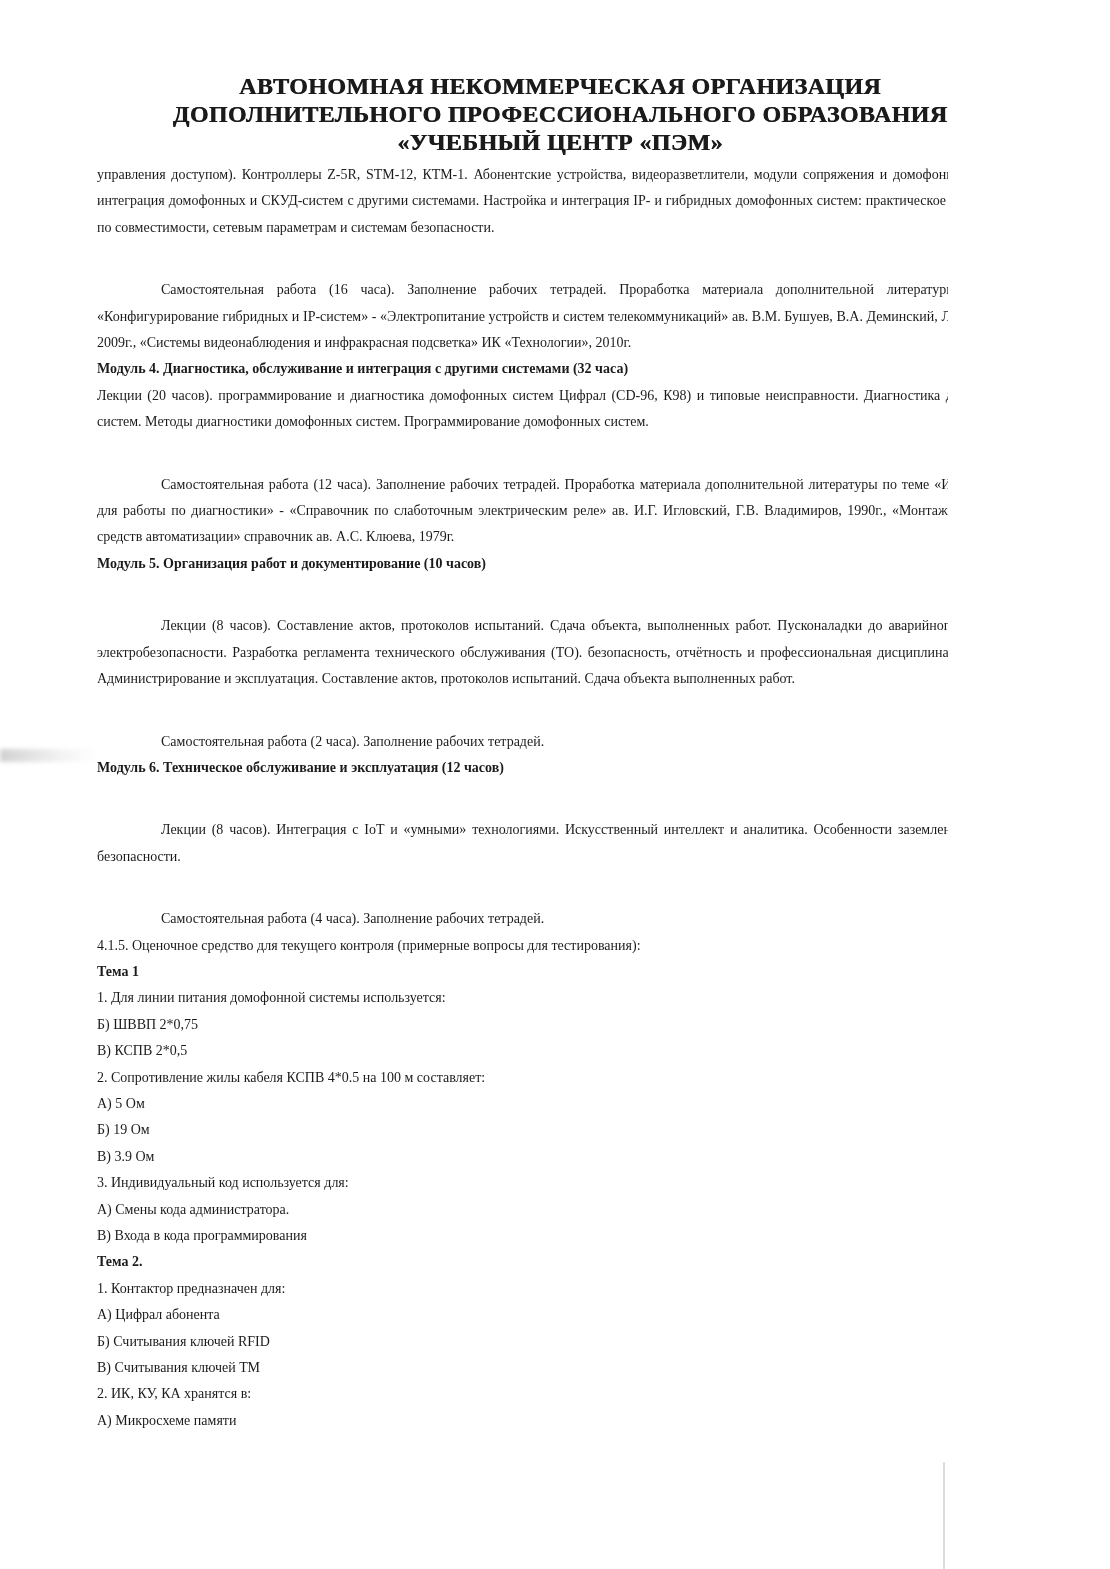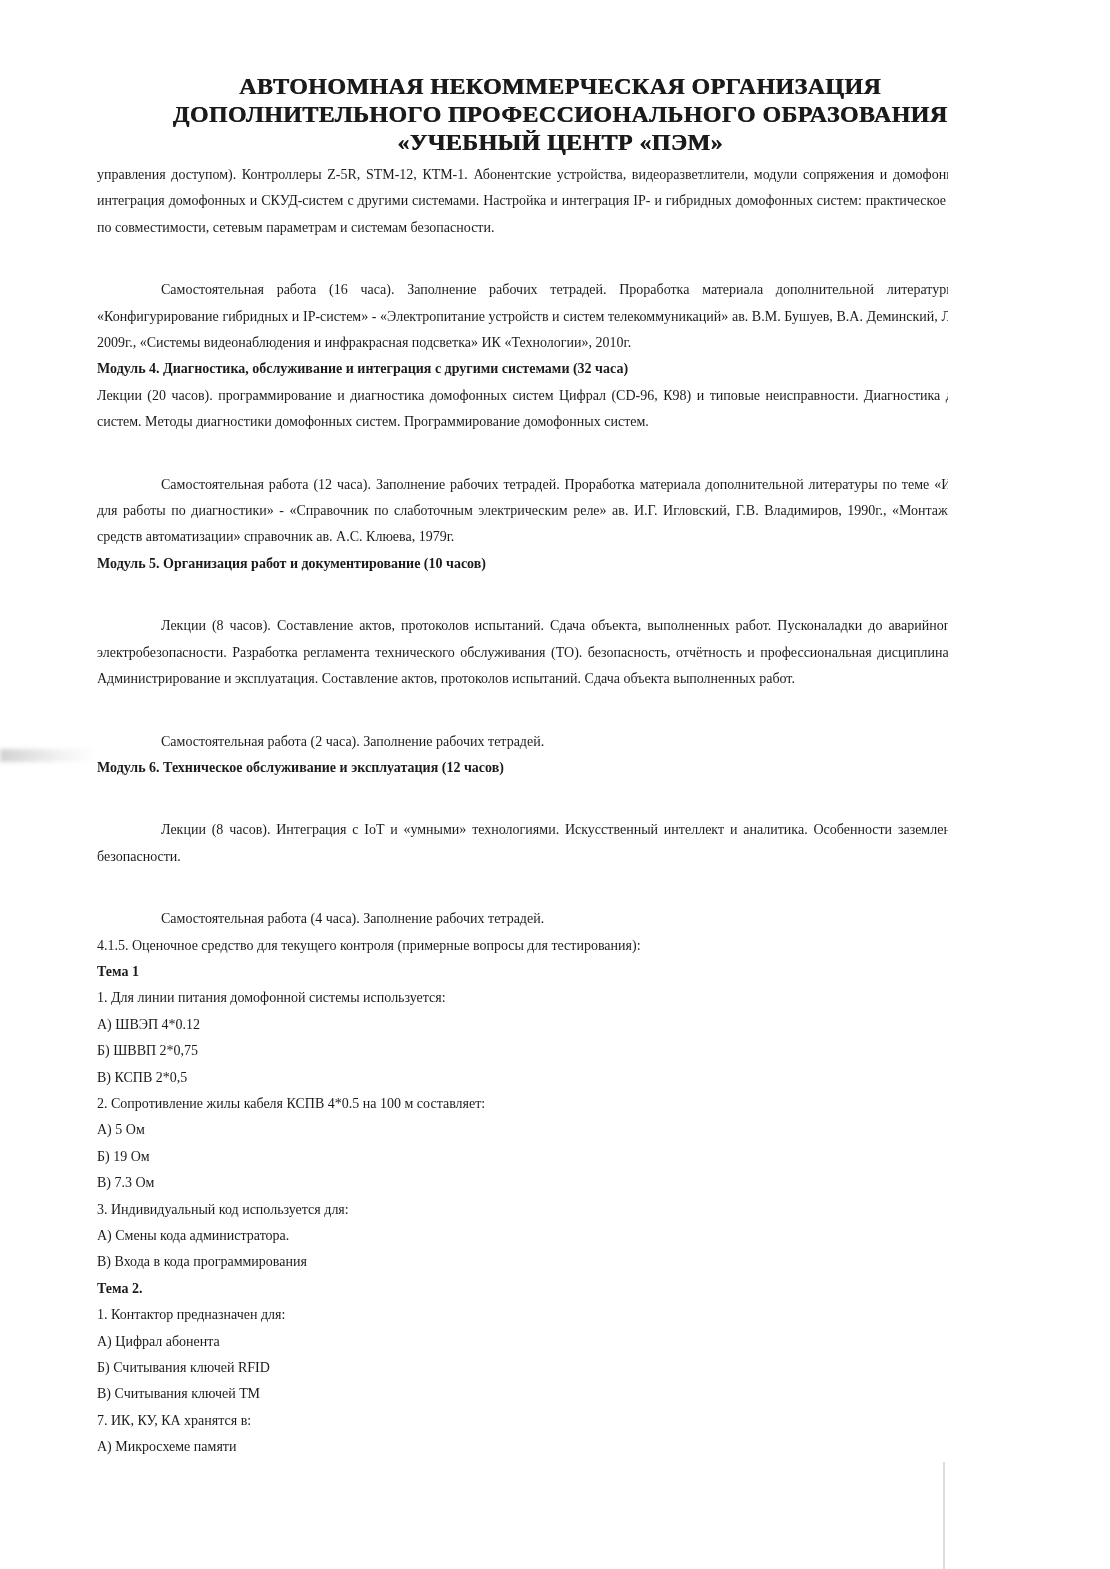--- a/index.html
+++ b/index.html
@@ -89,36 +89,35 @@
         <div class="block paragraph-indent">Самостоятельная работа (12 часа). Заполнение рабочих тетрадей. Проработка материала дополнительной литературы по теме «Инструменты для работы по диагностики» - «Справочник по слаботочным электрическим реле» ав. И.Г. Игловский, Г.В. Владимиров, 1990г., «Монтаж приборов и средств автоматизации» справочник ав. А.С. Клюева, 1979г.</div>
         <div class="block heading">Модуль 5. Организация работ и документирование (10 часов)</div>
         <div class="block paragraph-indent">Лекции (8 часов). Составление актов, протоколов испытаний. Сдача объекта, выполненных работ. Пусконаладки до аварийного доступа и электробезопасности. Разработка регламента технического обслуживания (ТО). безопасность, отчётность и профессиональная дисциплина на объекте. Администрирование и эксплуатация. Составление актов, протоколов испытаний. Сдача объекта выполненных работ.</div>
         <div class="block paragraph-indent">Самостоятельная работа (2 часа). Заполнение рабочих тетрадей.</div>
         <div class="block heading">Модуль 6. Техническое обслуживание и эксплуатация (12 часов)</div>
         <div class="block paragraph-indent">Лекции (8 часов). Интеграция с IoT и «умными» технологиями. Искусственный интеллект и аналитика. Особенности заземления. Техника безопасности.</div>
         <div class="block paragraph-indent">Самостоятельная работа (4 часа). Заполнение рабочих тетрадей.</div>
         <div class="block line">4.1.5. Оценочное средство для текущего контроля (примерные вопросы для тестирования):</div>
         <div class="block line-bold">Тема 1</div>
         <div class="block line">1. Для линии питания домофонной системы используется:</div>
-        <div class="block line">А) ШВЭП 4*0.12</div>
         <div class="block line">Б) ШВВП 2*0,75</div>
         <div class="block line">В) КСПВ 2*0,5</div>
         <div class="block line">2. Сопротивление жилы кабеля КСПВ 4*0.5 на 100 м составляет:</div>
         <div class="block line">А) 5 Ом</div>
         <div class="block line">Б) 19 Ом</div>
-        <div class="block line">В) 7.3 Ом</div>
+        <div class="block line">В) 3.9 Ом</div>
         <div class="block line">3. Индивидуальный код используется для:</div>
         <div class="block line">А) Смены кода администратора.</div>
         <div class="block line">В) Входа в кода программирования</div>
         <div class="block line-bold">Тема 2.</div>
         <div class="block line">1. Контактор предназначен для:</div>
         <div class="block line">А) Цифрал абонента</div>
         <div class="block line">Б) Считывания ключей RFID</div>
         <div class="block line">В) Считывания ключей ТМ</div>
-        <div class="block line">7. ИК, КУ, КА хранятся в:</div>
+        <div class="block line">2. ИК, КУ, КА хранятся в:</div>
         <div class="block line">А) Микросхеме памяти</div>
       </div>
   </div>
 
   <div class="page-number">7</div>
 
   <div class="smudge-left"></div>
   <div class="edge-line-right"></div>
 </div>
 

